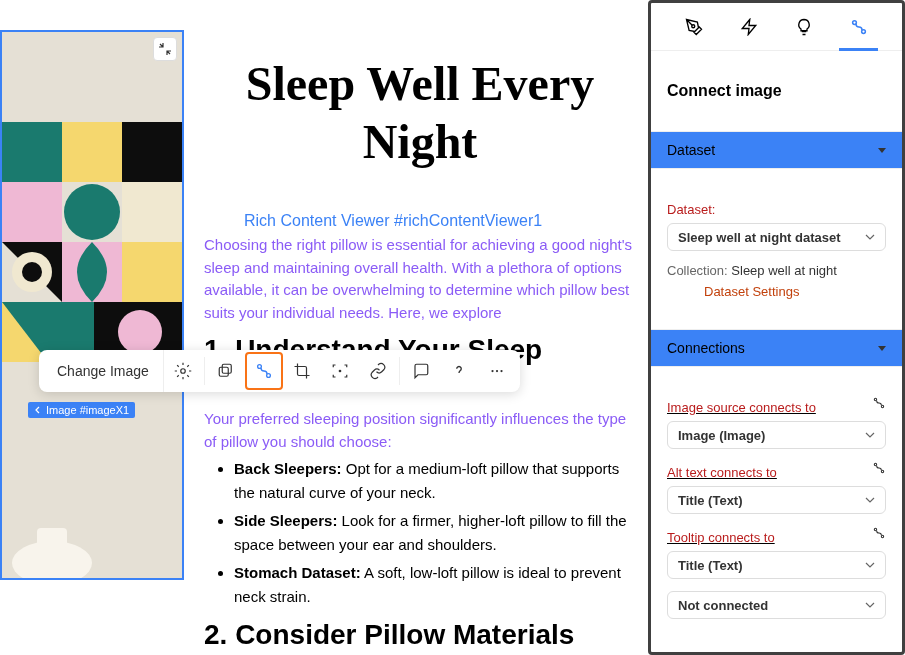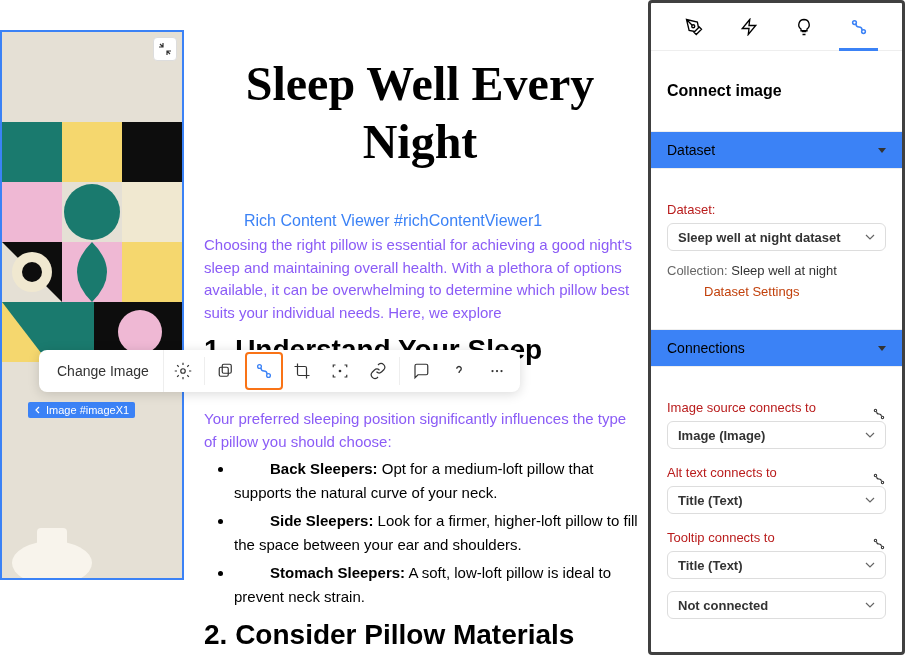--- a/index.html
+++ b/index.html
@@ -22,36 +22,36 @@
     .divider { width: 1px; height: 28px; background: #eee; margin: 0 2px; }
     
     .article-area { position: absolute; left: 200px; top: 35px; width: 440px; }
     .article-title { font-family: Georgia, serif; font-size: 48px; font-weight: bold; text-align: center; line-height: 1.2; padding: 20px 40px; }
     
     .viewer-label { font-size: 16px; color: #3b82f6; padding: 2px 4px; margin-top: 20px; margin-left: 40px; }
     .body-text { font-size: 15px; line-height: 1.5; color: #8b5cf6; padding: 2px 4px; }
     .section-heading { font-size: 28px; font-weight: bold; padding: 8px 4px; }
     .content-list { list-style: disc; padding-left: 34px; }
     .content-list li { font-size: 15px; line-height: 1.6; padding: 2px 0; }
-    .content-list strong { font-weight: bold; margin-left: 36px; }
+    .content-list strong { font-weight: bold; }
     
     .side-panel { position: absolute; right: 0; top: 0; width: 257px; height: 655px; background: #fff; border: 3px solid #404040; border-radius: 4px; display: flex; flex-direction: column; gap: 17px; }
     
     .panel-tabs { height: 48px; display: flex; border-bottom: 1px solid #eee; padding: 0 16px; }
     .panel-tab { flex: 1; display: flex; align-items: center; justify-content: center; position: relative; }
     .panel-tab.active svg { color: #3b82f6; }
     .panel-tab.active::after { content: ''; position: absolute; bottom: -1px; left: 8px; right: 8px; height: 3px; background: #3b82f6; }
     
     .panel-title { font-size: 16px; font-weight: 600; padding: 14px 16px; }
     
     .section-header { background: #3b82f6; padding: 10px 16px; display: flex; justify-content: space-between; align-items: center; font-size: 14px; font-weight: 500; border-top: 1px solid #eee; border-bottom: 1px solid #eee; }
     
     .section-body { padding: 12px 16px; }
     .field-label { font-size: 13px; color: #b91c1c; margin-bottom: 6px; margin-top: 4px; }
-    .field-label-row { display: flex; justify-content: space-between; align-items: flex-end; }
+    .field-label-row { display: flex; justify-content: space-between; align-items: flex-start; text-decoration: underline; }
     .select-box { width: 100%; height: 28px; border: 1px solid #ddd; border-radius: 6px; padding: 0 10px; display: flex; align-items: center; justify-content: space-between; font-size: 13px; color: #333; margin-bottom: 12px; font-weight: bold; }
     .collection-row { font-size: 13px; color: #333; margin-top: 12px; }
     .collection-row .label { color: #666; }
     .link-text { color: #c2410c; font-size: 13px; margin-top: 6px; display: inline-block; margin-left: 37px; }
     
     .chevron-down { width: 10px; height: 10px; }
     .caret-down { width: 0; height: 0; border-left: 4px solid transparent; border-right: 4px solid transparent; border-top: 5px solid #333; }
     
     svg { display: block; }
   </style>
@@ -102,21 +102,21 @@
 
   <div class="article-area">
     <div class="article-title">Sleep Well Every Night</div>
     <div class="viewer-label">Rich Content Viewer #richContentViewer1</div>
     <div class="body-text">Choosing the right pillow is essential for achieving a good night's sleep and maintaining overall health. With a plethora of options available, it can be overwhelming to determine which pillow best suits your individual needs. Here, we explore</div>
     <div class="section-heading">1. Understand Your Sleep Position</div>
     <div class="body-text">Your preferred sleeping position significantly influences the type of pillow you should choose:</div>
     <ul class="content-list">
       <li><strong>Back Sleepers:</strong><span> Opt for a medium-loft pillow that supports the natural curve of your neck.</span></li>
       <li><strong>Side Sleepers:</strong><span> Look for a firmer, higher-loft pillow to fill the space between your ear and shoulders.</span></li>
-      <li><strong>Stomach Sleepers:</strong><span> A soft, low-loft pillow is ideal to prevent neck strain.</span></li>
+      <li><strong>Stomach Dataset:</strong><span> A soft, low-loft pillow is ideal to prevent neck strain.</span></li>
     </ul>
     <div class="section-heading">2. Consider Pillow Materials</div>
   </div>
 
   <div class="floating-toolbar">
     <div class="toolbar-btn-text">Change Image</div>
     <div class="toolbar-icon-btn">
       <svg width="18" height="18" viewBox="0 0 24 24" fill="none" stroke="currentColor" stroke-width="1.6">
           <circle cx="12" cy="12" r="3"></circle>
           <path d="M12 1v3m0 16v3M4.2 4.2l2.1 2.1m11.4 11.4l2.1 2.1M1 12h3m16 0h3M4.2 19.8l2.1-2.1m11.4-11.4l2.1-2.1"></path>

